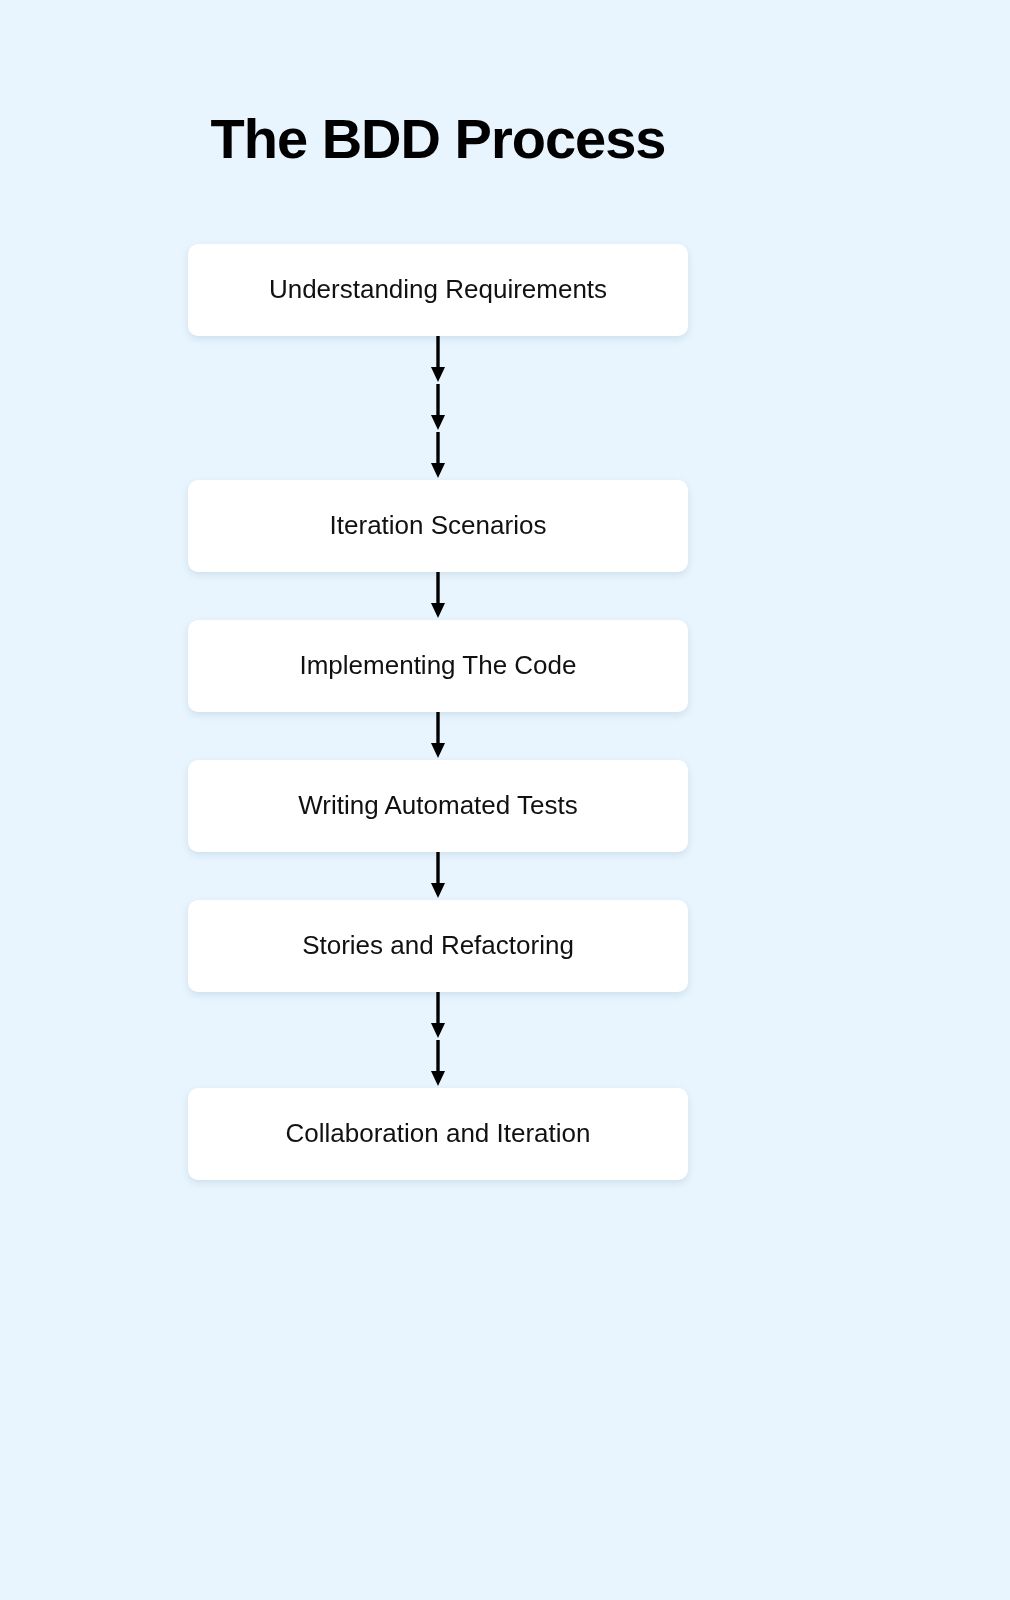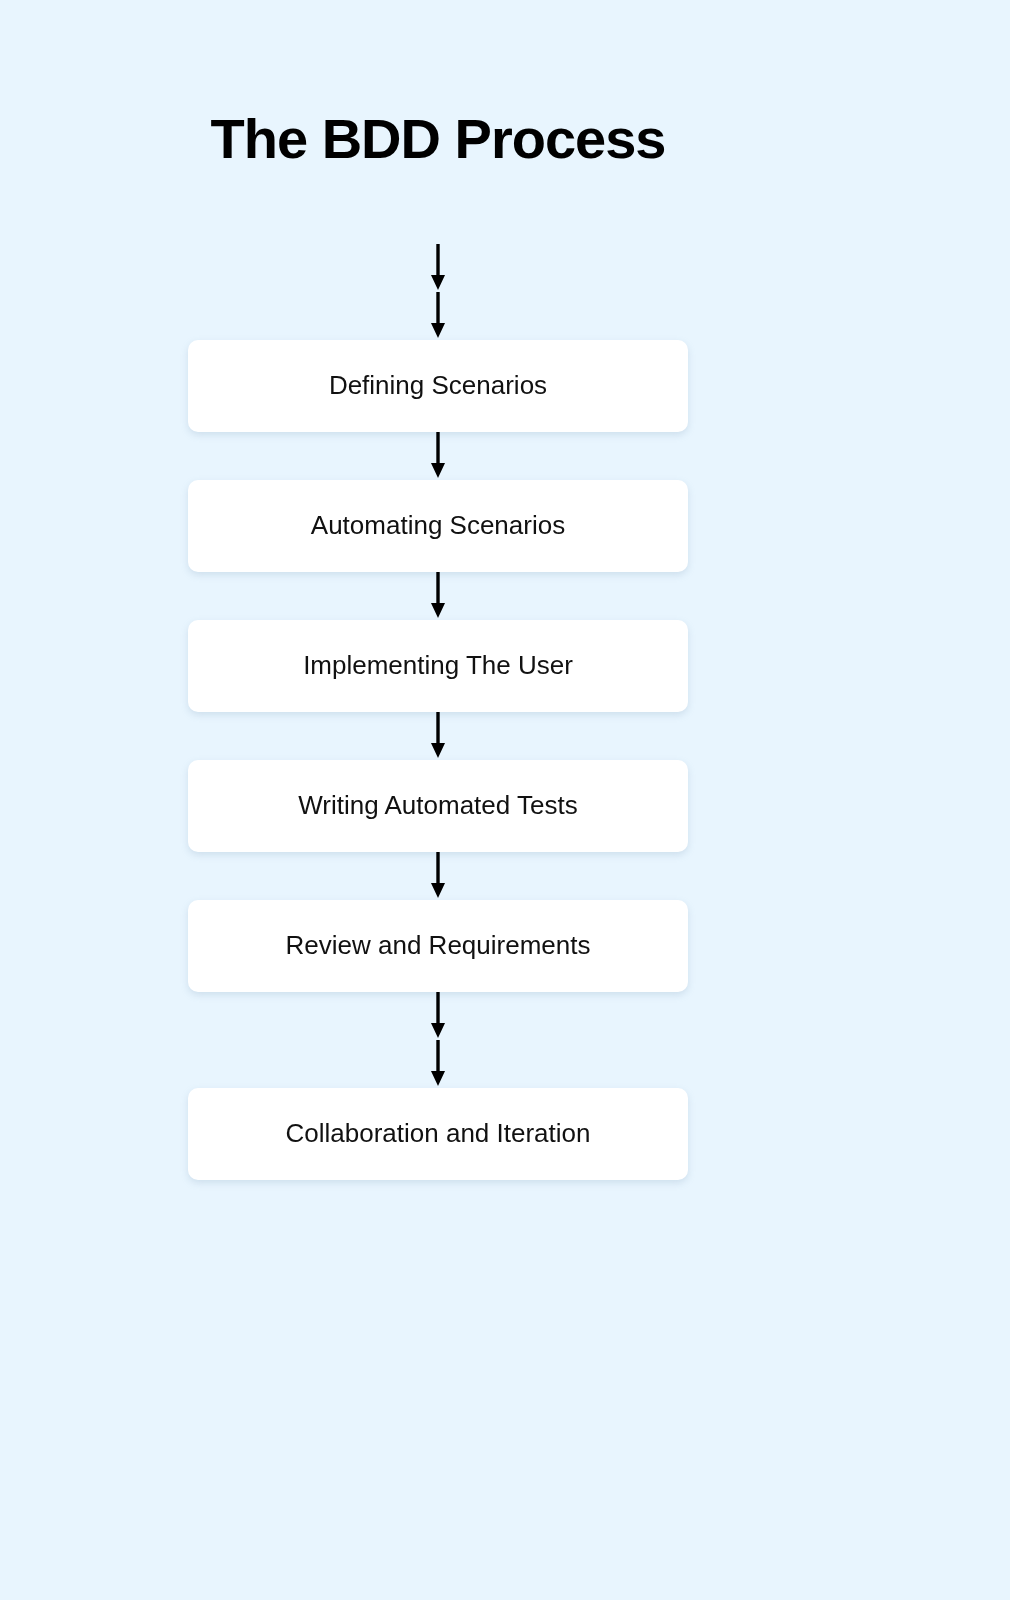--- a/index.html
+++ b/index.html
@@ -71,70 +71,70 @@
 </style>
 </head>
 <body>
 
 <div class="page">
 
   <h1 class="title">The BDD Process</h1>
 
   <div class="flow">
 
+    <div class="node">
+      <span class="node-label">Understanding Requirements</span>
+    </div>
+
+    <svg class="connector" viewBox="0 0 24 48">
+      <line x1="12" y1="0" x2="12" y2="34"></line>
+      <polygon points="12,46 5,31 19,31"></polygon>
+    </svg>
+
 
     <svg class="connector" viewBox="0 0 24 48">
       <line x1="12" y1="0" x2="12" y2="34"></line>
       <polygon points="12,46 5,31 19,31"></polygon>
     </svg>
 
 
     <svg class="connector" viewBox="0 0 24 48">
       <line x1="12" y1="0" x2="12" y2="34"></line>
       <polygon points="12,46 5,31 19,31"></polygon>
     </svg>
 
     <div class="node">
-      <span class="node-label">Defining Scenarios</span>
+      <span class="node-label">Iteration Scenarios</span>
     </div>
 
     <svg class="connector" viewBox="0 0 24 48">
       <line x1="12" y1="0" x2="12" y2="34"></line>
       <polygon points="12,46 5,31 19,31"></polygon>
     </svg>
 
     <div class="node">
-      <span class="node-label">Automating Scenarios</span>
-    </div>
-
-    <svg class="connector" viewBox="0 0 24 48">
-      <line x1="12" y1="0" x2="12" y2="34"></line>
-      <polygon points="12,46 5,31 19,31"></polygon>
-    </svg>
-
-    <div class="node">
-      <span class="node-label">Implementing The User</span>
+      <span class="node-label">Implementing The Code</span>
     </div>
 
     <svg class="connector" viewBox="0 0 24 48">
       <line x1="12" y1="0" x2="12" y2="34"></line>
       <polygon points="12,46 5,31 19,31"></polygon>
     </svg>
 
     <div class="node">
       <span class="node-label">Writing Automated Tests</span>
     </div>
 
     <svg class="connector" viewBox="0 0 24 48">
       <line x1="12" y1="0" x2="12" y2="34"></line>
       <polygon points="12,46 5,31 19,31"></polygon>
     </svg>
 
     <div class="node">
-      <span class="node-label">Review and Requirements</span>
+      <span class="node-label">Stories and Refactoring</span>
     </div>
 
     <svg class="connector" viewBox="0 0 24 48">
       <line x1="12" y1="0" x2="12" y2="34"></line>
       <polygon points="12,46 5,31 19,31"></polygon>
     </svg>
 
 
     <svg class="connector" viewBox="0 0 24 48">
       <line x1="12" y1="0" x2="12" y2="34"></line>

